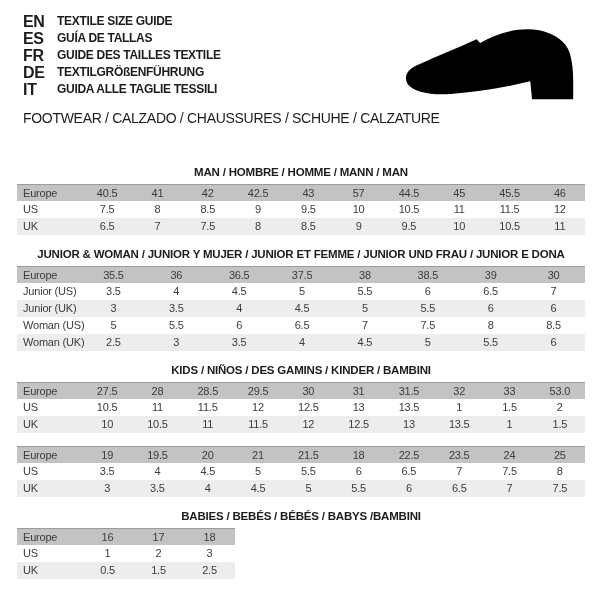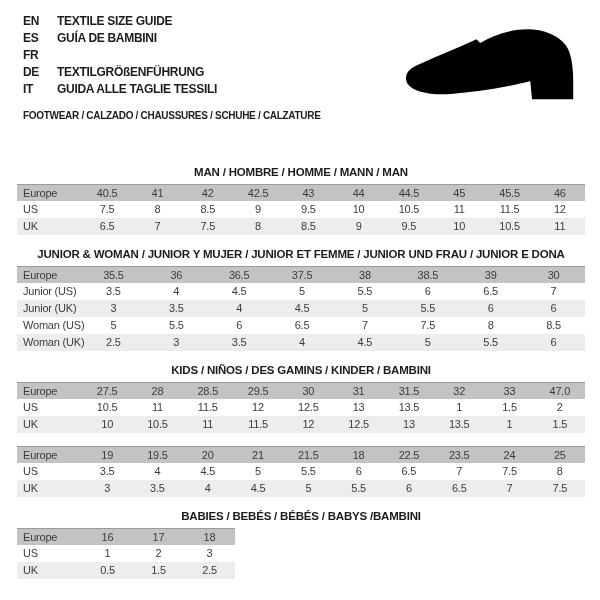--- a/index.html
+++ b/index.html
@@ -15,30 +15,30 @@
     width:600px;height:600px;overflow:hidden;position:relative;
     font-family:"Liberation Sans",sans-serif;
     -webkit-font-smoothing:antialiased;
   }
   .page{position:absolute;inset:0;background:#fff;}
 
   
   .lang-block{position:absolute;left:23px;top:13px;}
   .lang-row{display:flex;line-height:17px;}
   .lang-code{
-    width:34px;font-size:12px;font-weight:bold;color:var(--title-color);
+    width:34px;font-size:16px;font-weight:bold;color:var(--title-color);
     letter-spacing:-0.3px;font-stretch:condensed;
   }
   .lang-label{
     font-size:12px;font-weight:bold;color:var(--title-color);
     letter-spacing:-0.3px;font-stretch:condensed;
   }
   .category{
     position:absolute;left:23px;top:110px;
-    font-size:10px;font-weight:bold;color:var(--title-color);
+    font-size:14px;font-weight:normal;color:var(--title-color);
     letter-spacing:-0.3px;font-stretch:condensed;white-space:nowrap;
   }
 
   
   .shoe{position:absolute;left:395px;top:25px;width:190px;height:85px;}
 
   
   .guide{position:absolute;left:17px;top:166px;width:568px;}
   .section{margin-bottom:13px;}
   .section-title{
@@ -67,24 +67,25 @@
 
 <div class="page">
 
   <div class="lang-block" id="langs">
       <div class="lang-row">
         <span class="lang-code">EN</span>
         <span class="lang-label">TEXTILE SIZE GUIDE</span>
       </div>
       <div class="lang-row">
         <span class="lang-code">ES</span>
-        <span class="lang-label">GUÍA DE BAMBINI</span>
+        <span class="lang-label">GUÍA DE TALLAS</span>
       </div>
       <div class="lang-row">
         <span class="lang-code">FR</span>
+        <span class="lang-label">GUIDE DES TAILLES TEXTILE</span>
       </div>
       <div class="lang-row">
         <span class="lang-code">DE</span>
         <span class="lang-label">TEXTILGRÖßENFÜHRUNG</span>
       </div>
       <div class="lang-row">
         <span class="lang-code">IT</span>
         <span class="lang-label">GUIDA ALLE TAGLIE TESSILI</span>
       </div>
     </div>
@@ -110,21 +111,21 @@
       <div class="section">
         <div class="section-title">MAN / HOMBRE / HOMME / MANN / MAN</div>
         <div class="size-table">
           <div class="t-row hdr">
             <span class="t-label">Europe</span>
             <span class="t-cell">40.5</span>
             <span class="t-cell">41</span>
             <span class="t-cell">42</span>
             <span class="t-cell">42.5</span>
             <span class="t-cell">43</span>
-            <span class="t-cell">44</span>
+            <span class="t-cell">57</span>
             <span class="t-cell">44.5</span>
             <span class="t-cell">45</span>
             <span class="t-cell">45.5</span>
             <span class="t-cell">46</span>
           </div>
           <div class="t-row">
             <span class="t-label">US</span>
             <span class="t-cell">7.5</span>
             <span class="t-cell">8</span>
             <span class="t-cell">8.5</span>
@@ -218,21 +219,21 @@
             <span class="t-label">Europe</span>
             <span class="t-cell">27.5</span>
             <span class="t-cell">28</span>
             <span class="t-cell">28.5</span>
             <span class="t-cell">29.5</span>
             <span class="t-cell">30</span>
             <span class="t-cell">31</span>
             <span class="t-cell">31.5</span>
             <span class="t-cell">32</span>
             <span class="t-cell">33</span>
-            <span class="t-cell">47.0</span>
+            <span class="t-cell">53.0</span>
           </div>
           <div class="t-row">
             <span class="t-label">US</span>
             <span class="t-cell">10.5</span>
             <span class="t-cell">11</span>
             <span class="t-cell">11.5</span>
             <span class="t-cell">12</span>
             <span class="t-cell">12.5</span>
             <span class="t-cell">13</span>
             <span class="t-cell">13.5</span>

